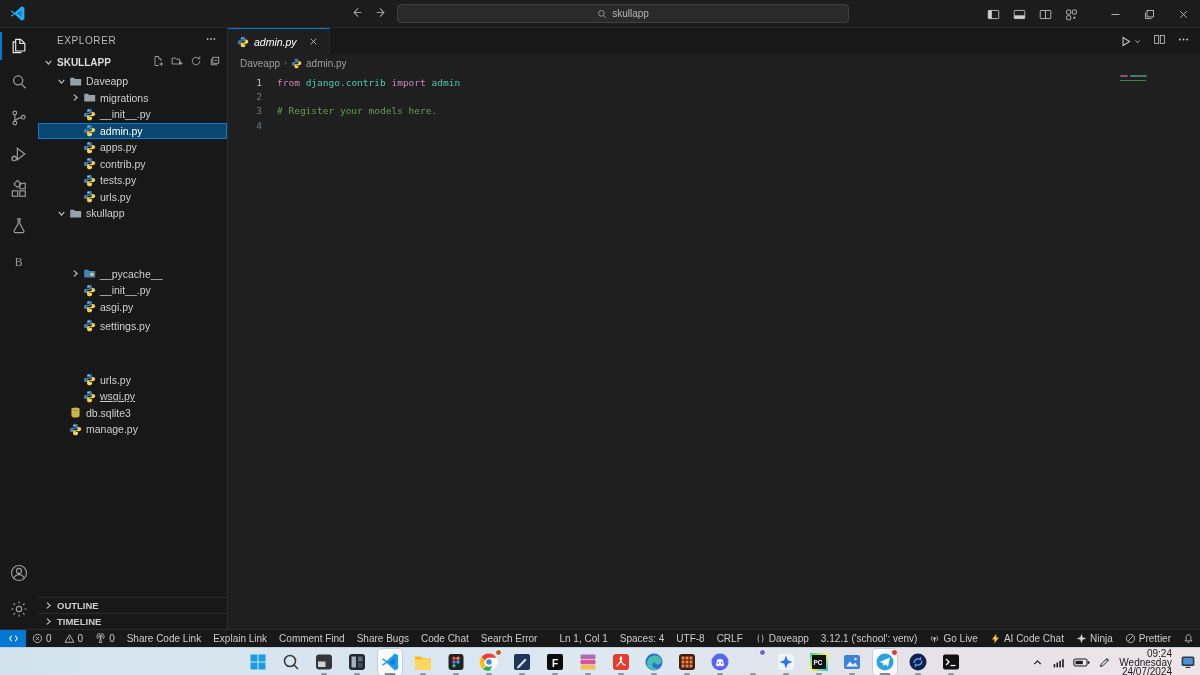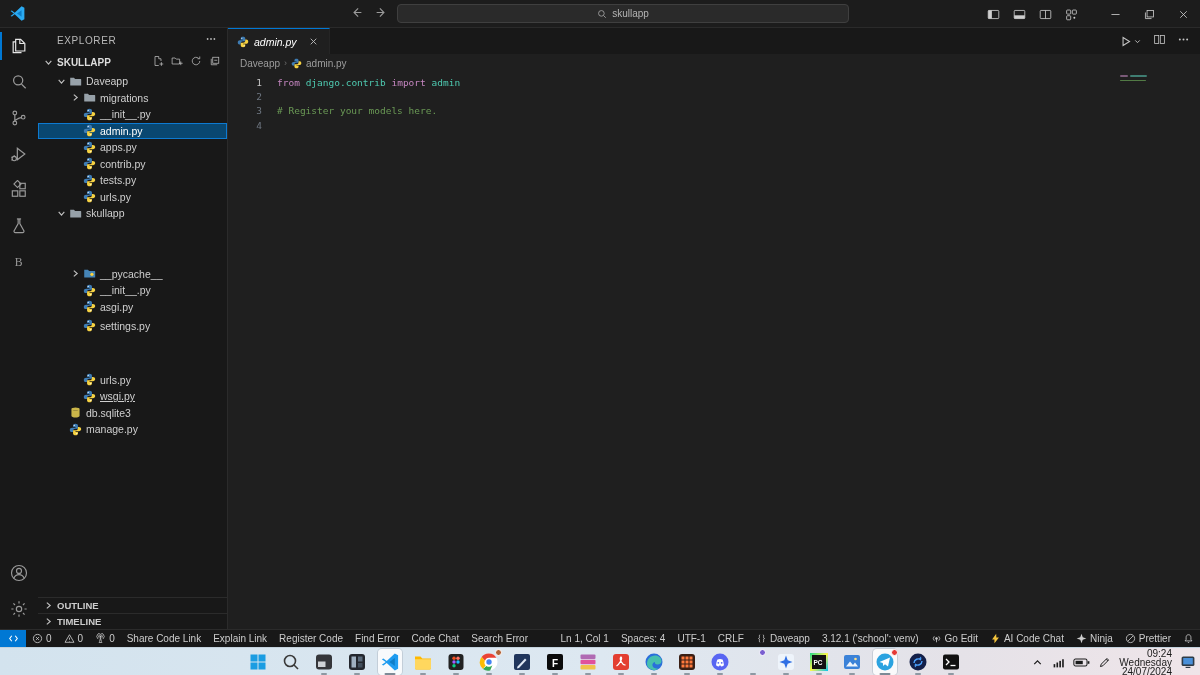--- a/index.html
+++ b/index.html
@@ -632,41 +632,41 @@
           </span>
           <span>0</span>
         </div>
         <div class="sb-item">
           <span>Share Code Link</span>
         </div>
         <div class="sb-item">
           <span>Explain Link</span>
         </div>
         <div class="sb-item">
-          <span>Register Code</span>
-        </div>
-        <div class="sb-item">
-          <span>Find Error</span>
+          <span>Comment Find</span>
+        </div>
+        <div class="sb-item">
+          <span>Share Bugs</span>
         </div>
         <div class="sb-item">
           <span>Code Chat</span>
         </div>
         <div class="sb-item">
           <span>Search Error</span>
         </div>
       </div>
     <div class="sb-group">
         <div class="sb-item">
           <span>Ln 1, Col 1</span>
         </div>
         <div class="sb-item">
           <span>Spaces: 4</span>
         </div>
         <div class="sb-item">
-          <span>UTF-1</span>
+          <span>UTF-8</span>
         </div>
         <div class="sb-item">
           <span>CRLF</span>
         </div>
         <div class="sb-item">
           <span class="sb-ic">
             <svg viewBox="0 0 16 16" fill="none" stroke="currentColor" stroke-width="1.2">
               <path d="M6 2.5C4.5 2.5 5 5 5 6.5 5 8 3.5 8 3.5 8S5 8 5 9.5C5 11 4.5 13.5 6 13.5M10 2.5c1.5 0 1 2.5 1 4C11 8 12.5 8 12.5 8S11 8 11 9.5c0 1.5.5 4-1 4"></path>
             </svg>
           </span>
@@ -675,21 +675,21 @@
         <div class="sb-item">
           <span>3.12.1 ('school': venv)</span>
         </div>
         <div class="sb-item">
           <span class="sb-ic">
             <svg viewBox="0 0 16 16" fill="none" stroke="currentColor" stroke-width="1.2">
               <circle cx="8" cy="8" r="1.4" fill="currentColor"></circle>
               <path d="M4.8 11.2a4.6 4.6 0 010-6.4M11.2 4.8a4.6 4.6 0 010 6.4M8 9.4v4.1"></path>
             </svg>
           </span>
-          <span>Go Edit</span>
+          <span>Go Live</span>
         </div>
         <div class="sb-item">
           <span class="sb-ic">
             <svg viewBox="0 0 16 16" fill="#f3c43c">
               <path d="M9 1 3 9.5h3.4L6.5 15 13 6.5H9.2z"></path>
             </svg>
           </span>
           <span>AI Code Chat</span>
         </div>
         <div class="sb-item">

